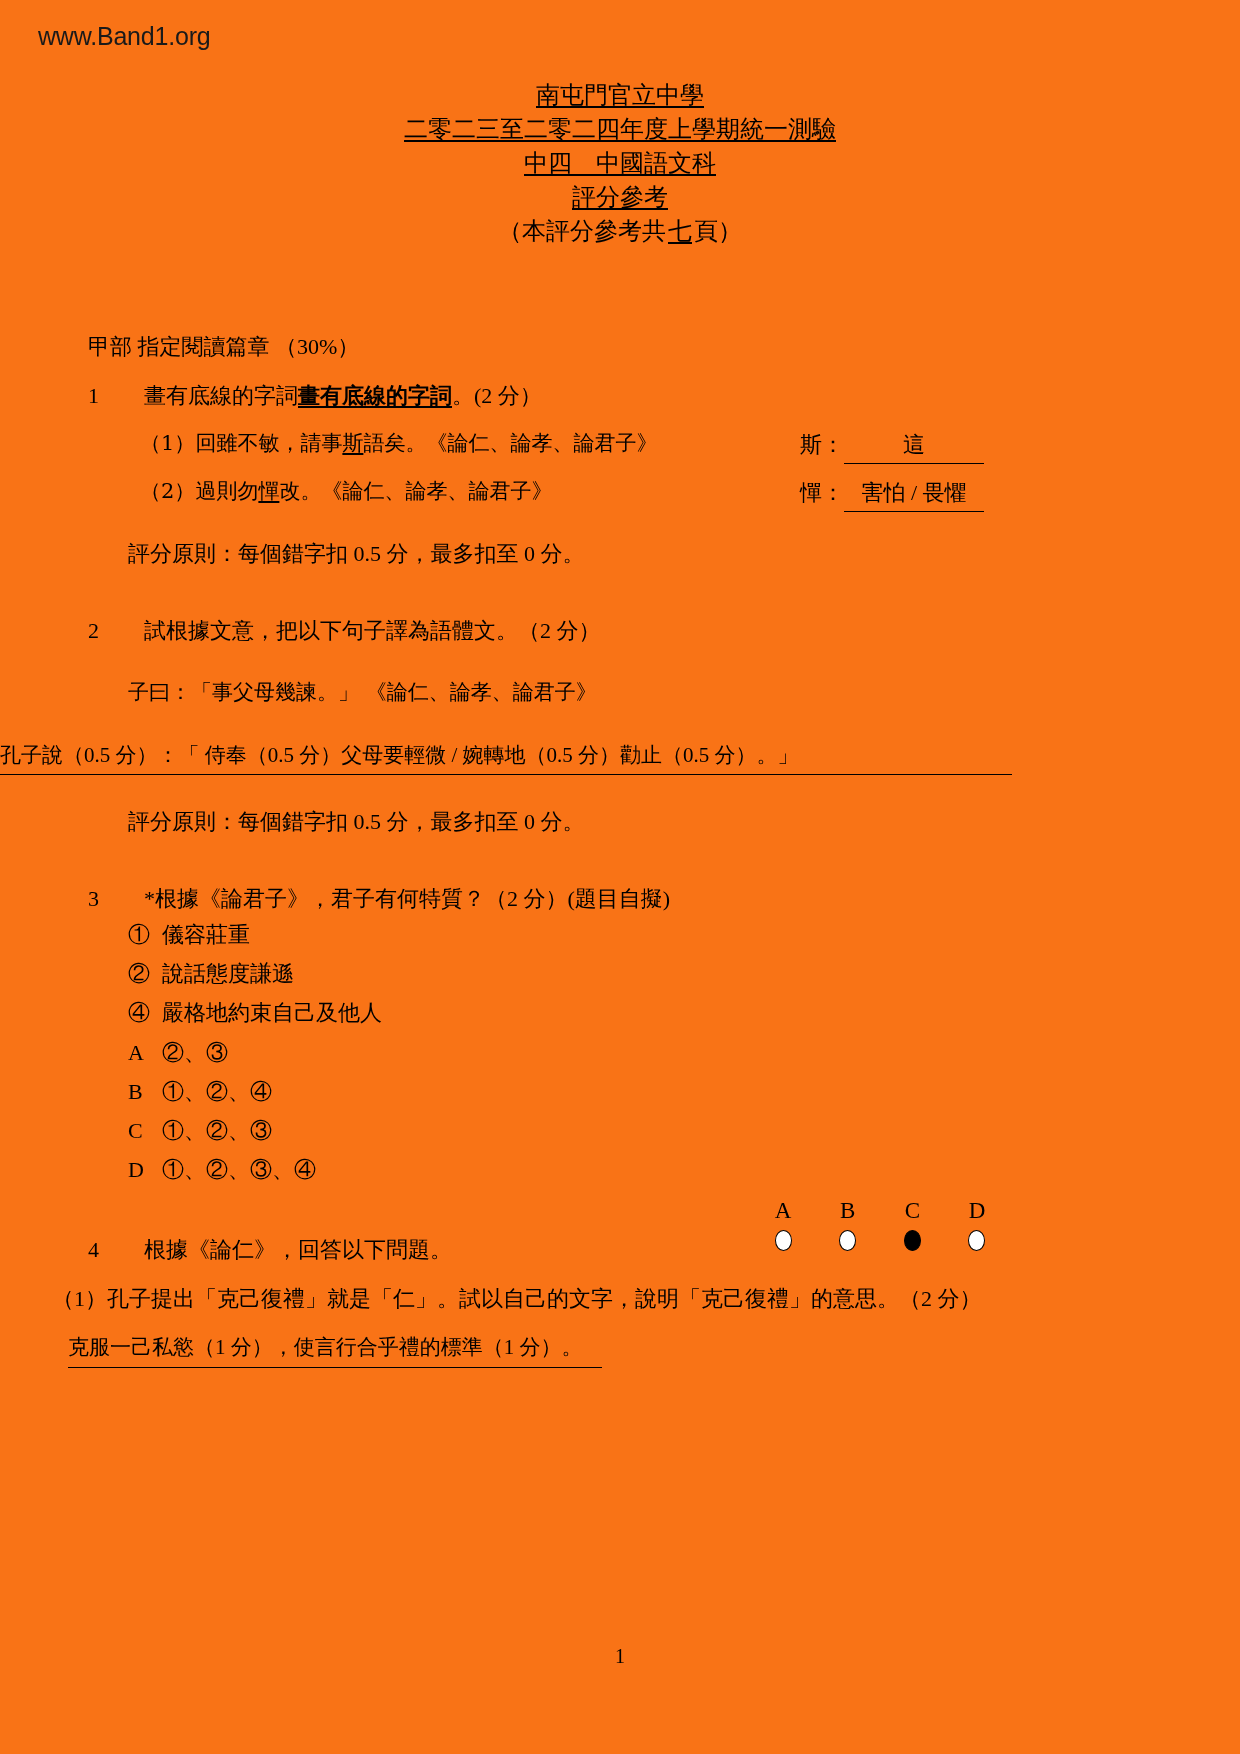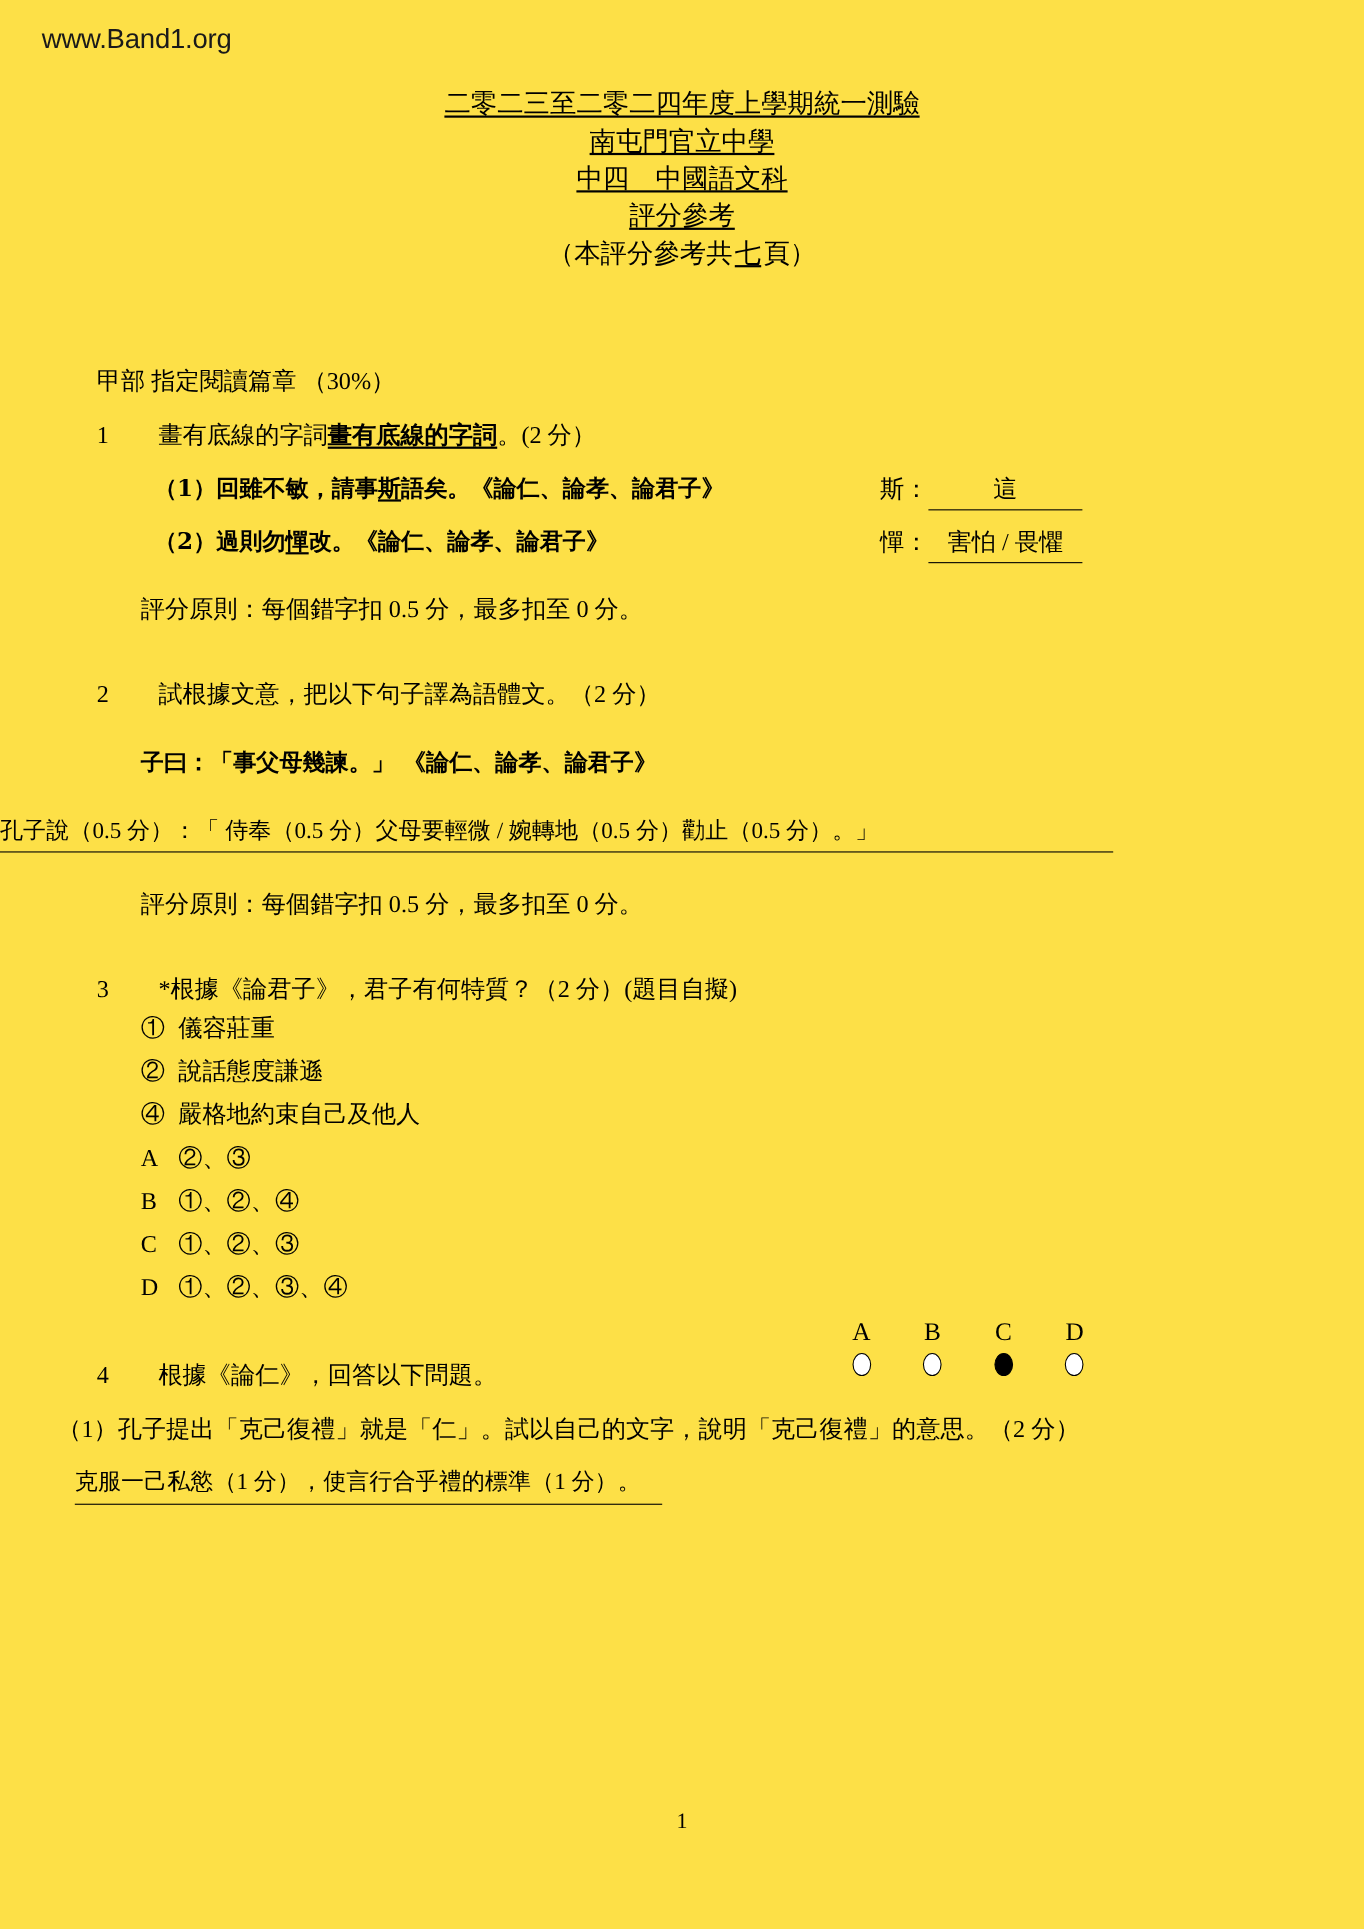--- a/index.html
+++ b/index.html
@@ -5,21 +5,21 @@
 <style>
   html, body {
     margin: 0;
     padding: 0;
     background: #ffffff;
   }
   .page {
     position: relative;
     width: 1240px;
     height: 1754px;
-    background: #fde047;
+    background: #f97316;
     margin: 0 auto;
     font-family: "Liberation Serif", "DejaVu Serif", serif;
     color: #000000;
     overflow: hidden;
   }
 
   
   .site-tag {
     position: absolute;
     left: 38px;
@@ -88,21 +88,21 @@
   }
 
   .note-line {
     padding-left: 128px;
     font-size: 22px;
     line-height: 1.5;
   }
 
   .classical {
     font-family: "DejaVu Serif", "Liberation Serif", serif;
-    font-weight: 700;
+    font-weight: 400;
     font-size: 21px;
   }
 
   .spacer-sm { height: 16px; }
   .spacer-md { height: 30px; }
   .spacer-lg { height: 44px; }
 
   
   .qpart {
     display: flex;
@@ -226,24 +226,24 @@
 </style>
 </head>
 <body>
 
 <div class="page">
 
   <div class="site-tag">www.Band1.org</div>
 
   <div class="doc-header">
     <p class="hline">
+      <span class="u">南屯門官立中學</span>
+    </p>
+    <p class="hline">
       <span class="u">二零二三至二零二四年度上學期統一測驗</span>
-    </p>
-    <p class="hline">
-      <span class="u">南屯門官立中學</span>
     </p>
     <p class="hline">
       <span class="u">中四　中國語文科</span>
     </p>
     <p class="hline">
       <span class="pad-u">評分參考</span>
     </p>
     <p class="hline">
       <span>（本評分參考共</span><span class="pad-u">七</span><span>頁）</span>
     </p>

